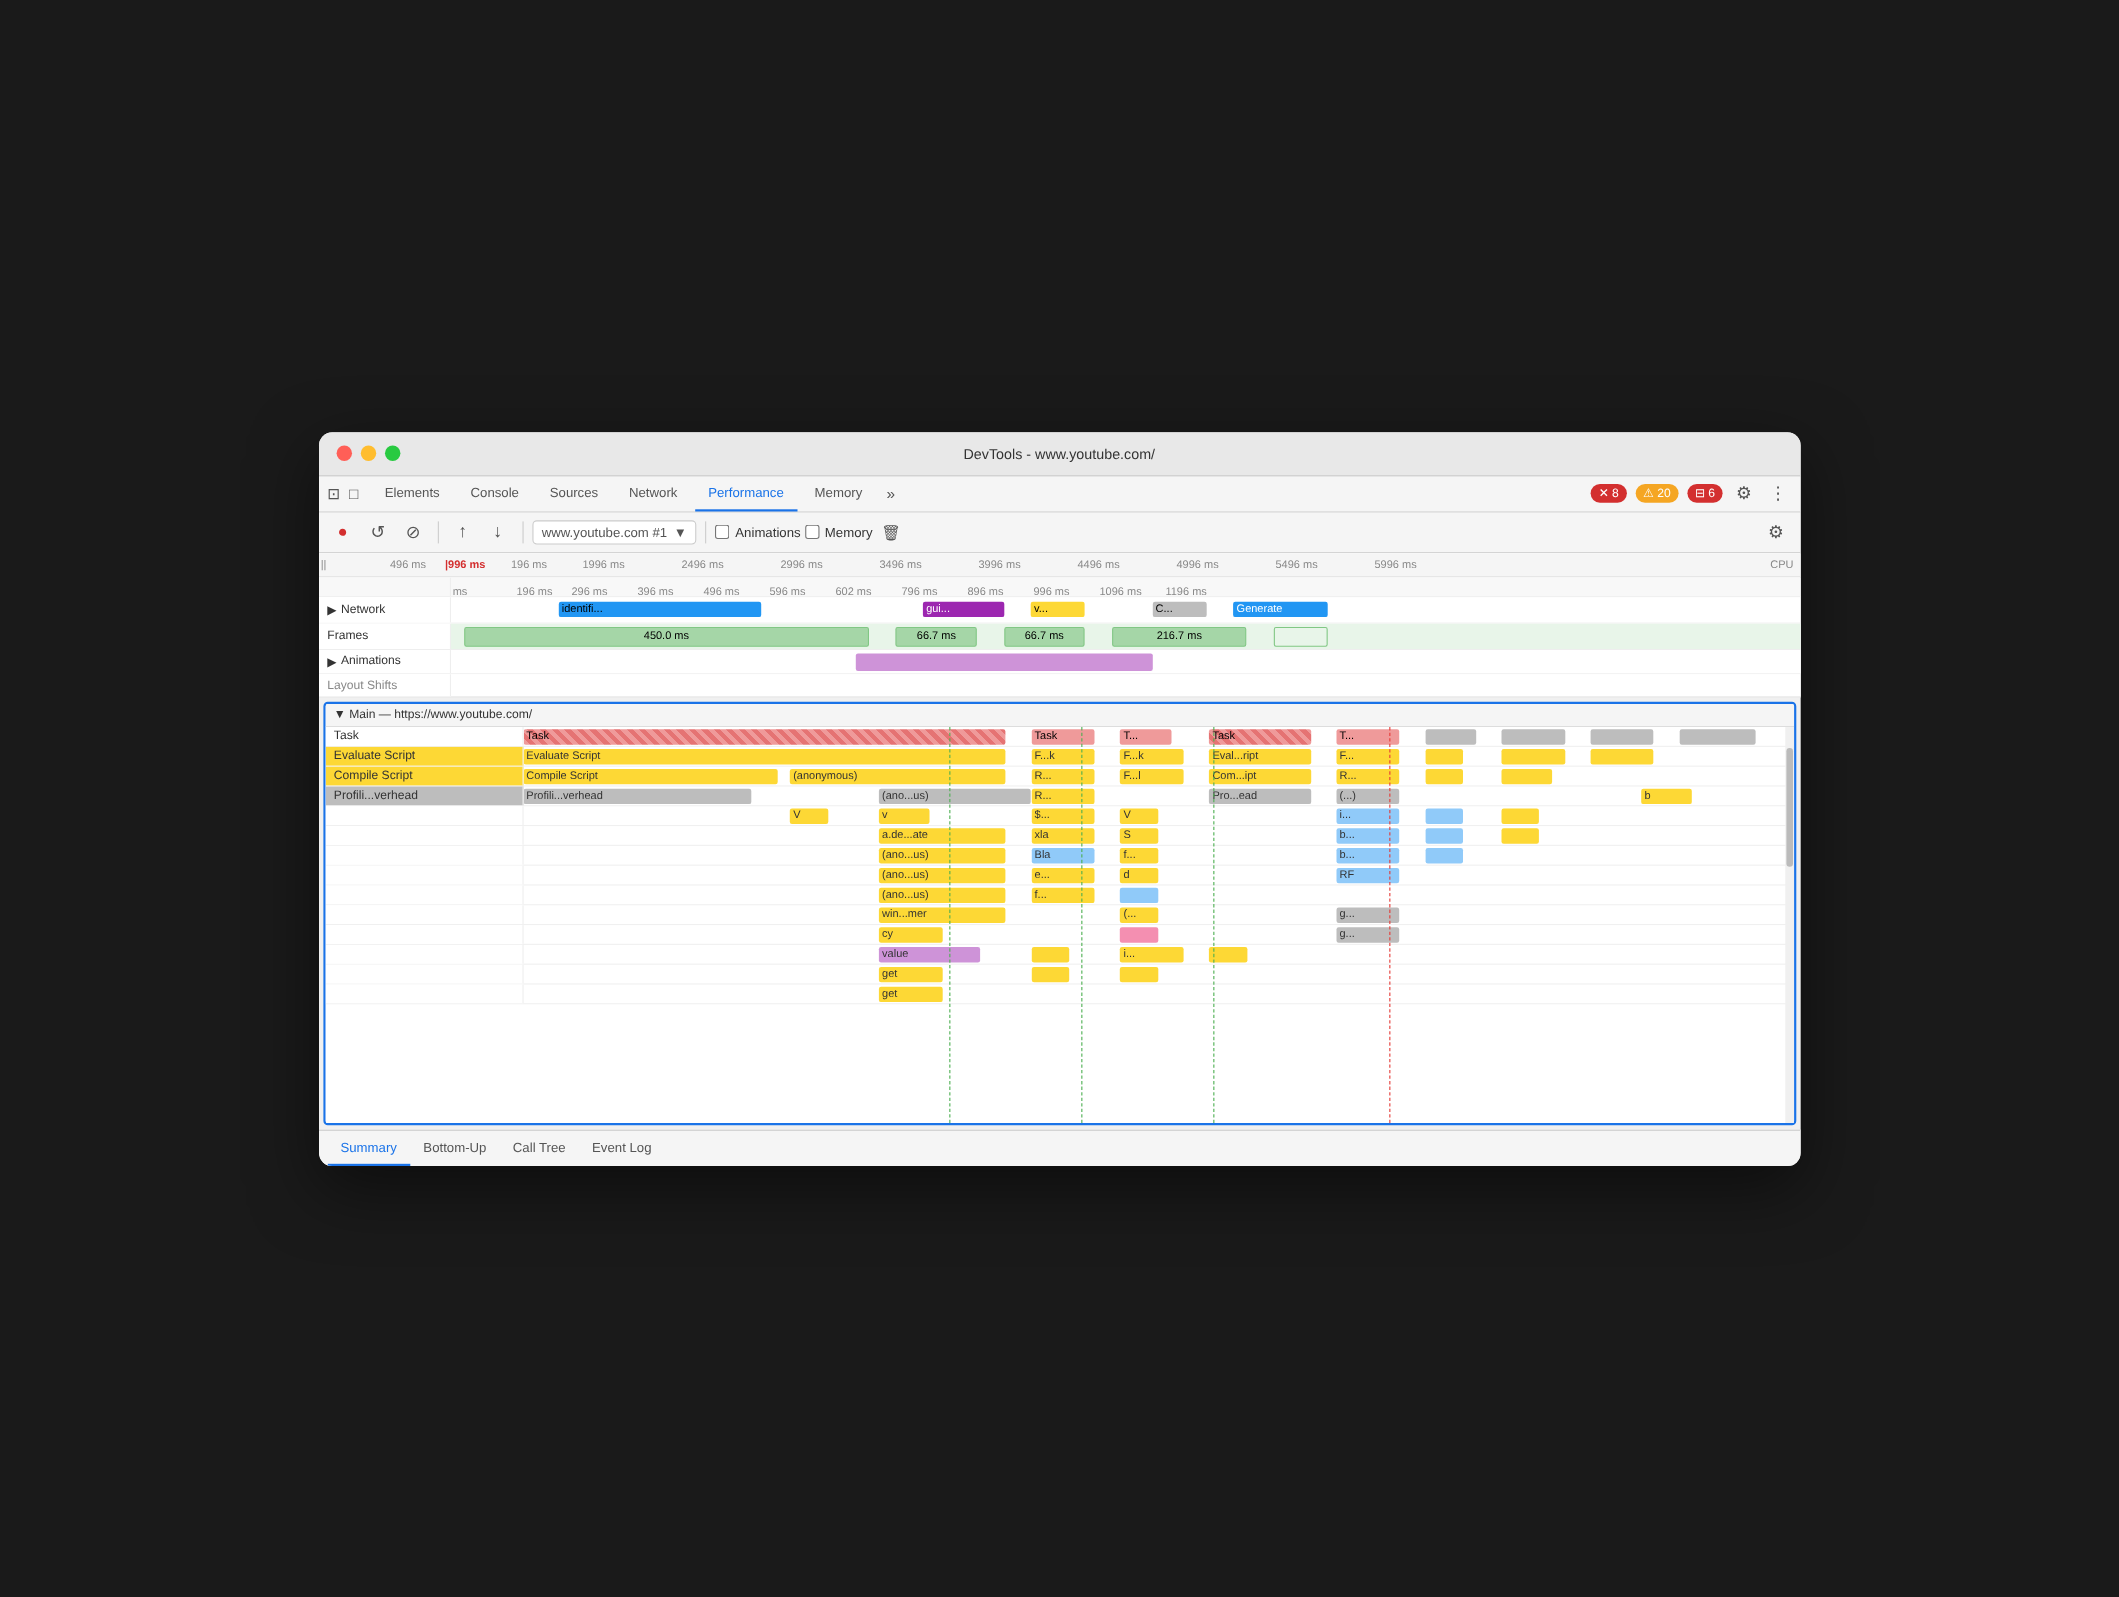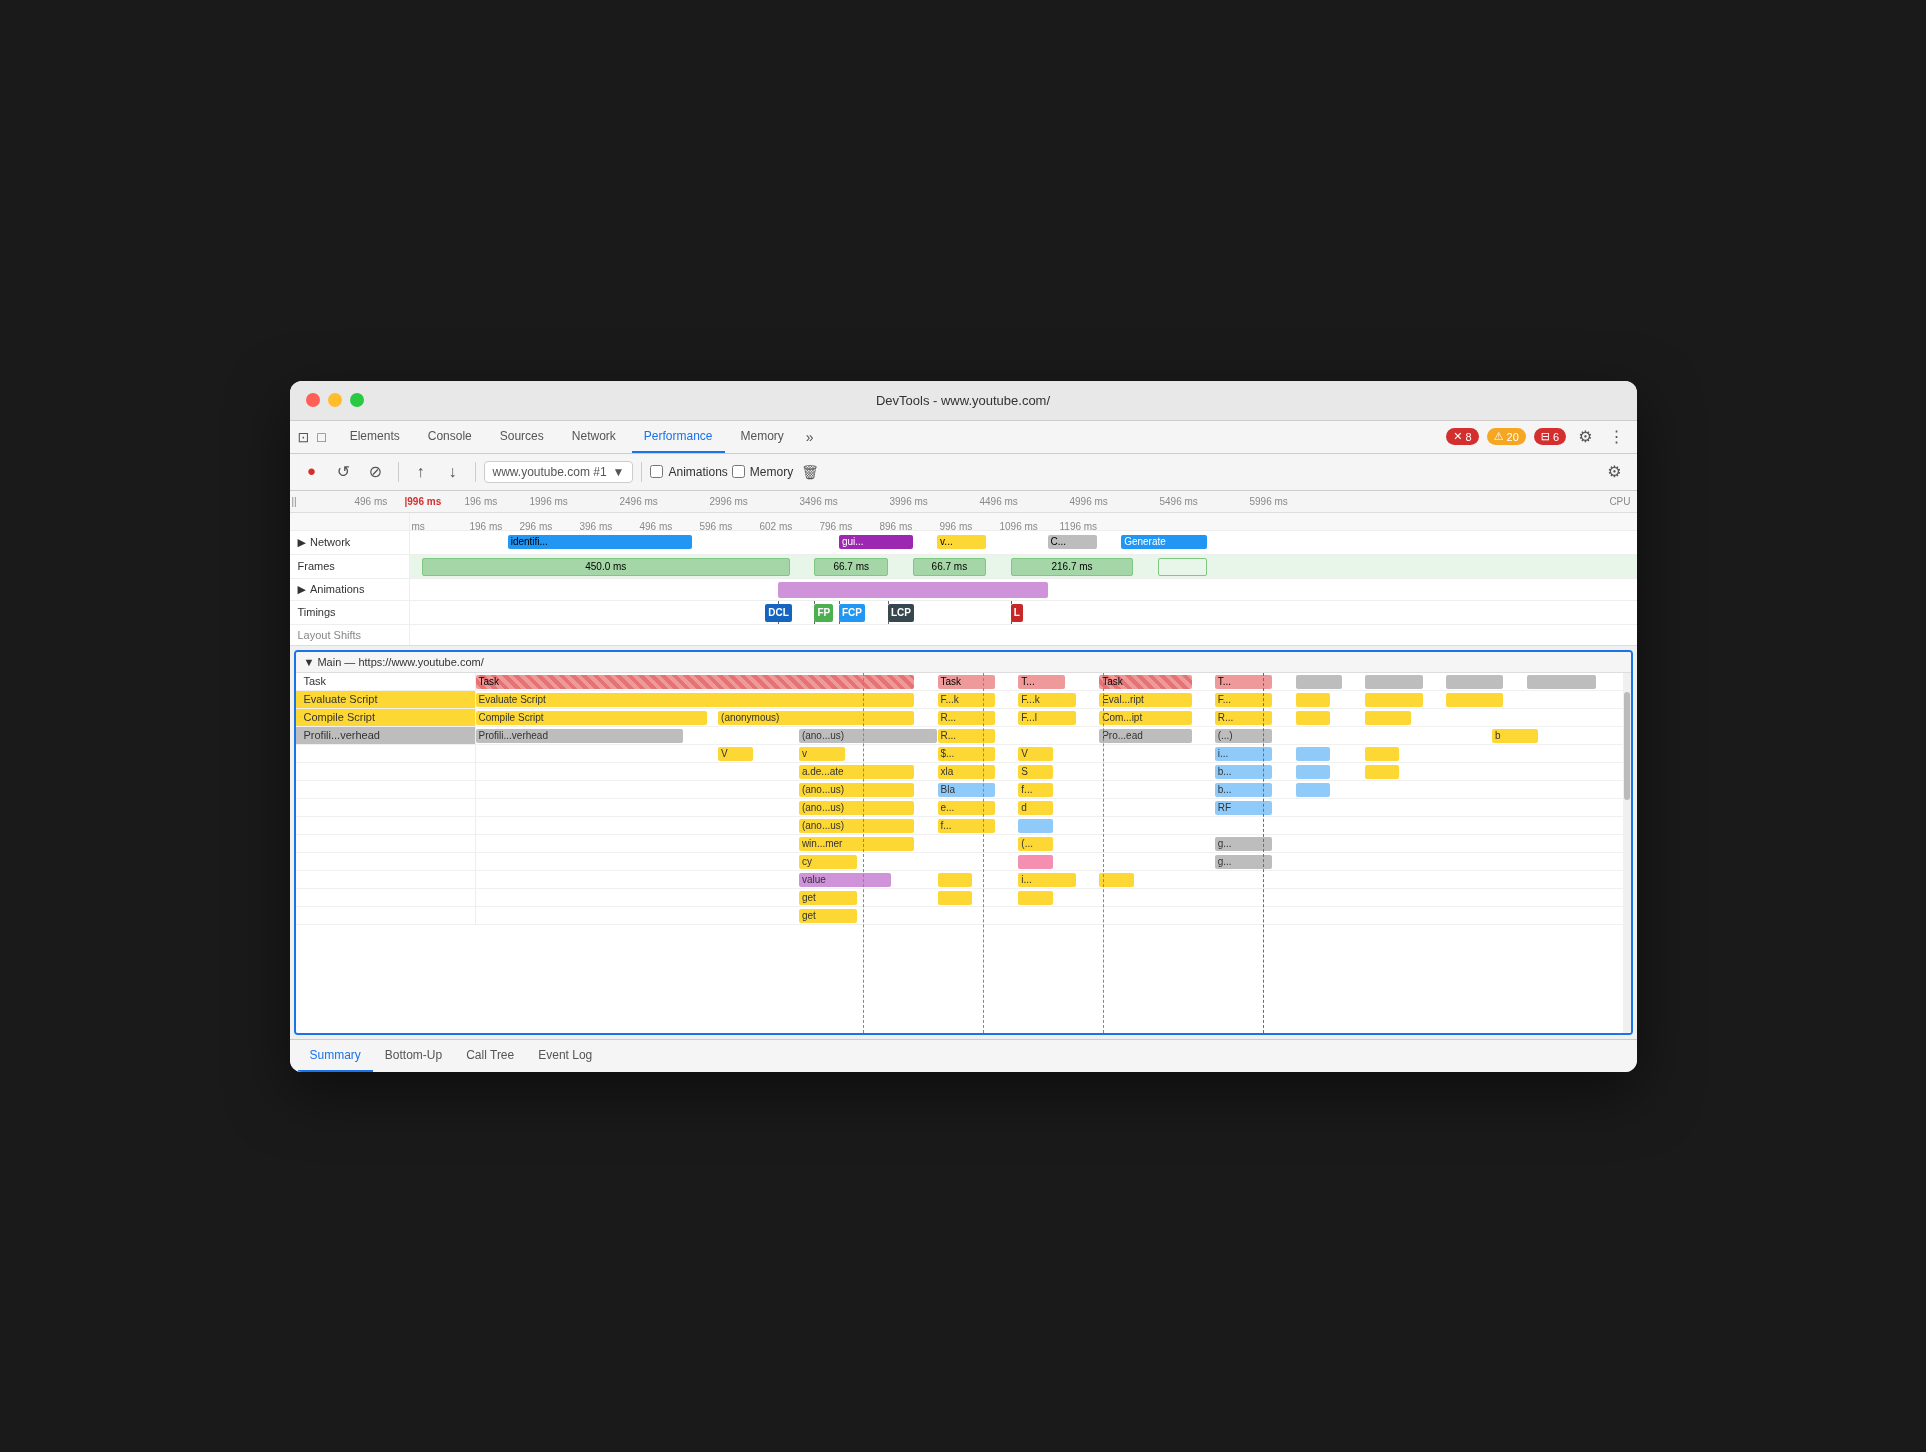--- a/index.html
+++ b/index.html
@@ -457,38 +457,20 @@
     <div class="track-row animations-row" style="height:22px;">
       <div class="track-label">
         <span>▶</span>
         <span>Animations</span>
       </div>
       <div class="track-content" style="position:relative;">
         <div style="position:absolute;left:30%;top:3px;width:22%;height:16px;background:#ce93d8;border-radius:2px;"></div>
       </div>
     </div>
 
-    <div class="track-row timings-row" style="height:24px;">
-      <div class="track-label">
-        <span>Timings</span>
-      </div>
-      <div class="track-content" style="position:relative;">
-
-        <div style="position:absolute;left:30%;top:0;width:1px;height:100%;border-left:1px dashed #666;"></div>
-        <div style="position:absolute;left:33%;top:0;width:1px;height:100%;border-left:1px dashed #666;"></div>
-        <div style="position:absolute;left:35%;top:0;width:1px;height:100%;border-left:1px dashed #666;"></div>
-        <div style="position:absolute;left:39%;top:0;width:1px;height:100%;border-left:1px dashed #666;"></div>
-        <div style="position:absolute;left:49%;top:0;width:1px;height:100%;border-left:1px dashed #c62828;"></div>
-        <div style="position:absolute;left:29%;top:3px;height:18px;background:#1565c0;border-radius:2px;padding:0 3px;font-size:10px;color:white;display:flex;align-items:center;font-weight:bold;">DCL</div>
-        <div style="position:absolute;left:33%;top:3px;height:18px;background:#4caf50;border-radius:2px;padding:0 3px;font-size:10px;color:white;display:flex;align-items:center;font-weight:bold;">FP</div>
-        <div style="position:absolute;left:35%;top:3px;height:18px;background:#2196f3;border-radius:2px;padding:0 3px;font-size:10px;color:white;display:flex;align-items:center;font-weight:bold;">FCP</div>
-        <div style="position:absolute;left:39%;top:3px;height:18px;background:#37474f;border-radius:2px;padding:0 3px;font-size:10px;color:white;display:flex;align-items:center;font-weight:bold;">LCP</div>
-        <div style="position:absolute;left:49%;top:3px;height:18px;background:#c62828;border-radius:2px;padding:0 3px;font-size:10px;color:white;display:flex;align-items:center;font-weight:bold;">L</div>
-      </div>
-    </div>
 
     <div class="track-row" style="height:20px; border-bottom:none;">
       <div class="track-label" style="font-size:11px; color:#888;">
         Layout Shifts
       </div>
       <div class="track-content" style="position:relative;">
       </div>
     </div>
   </div>
 

